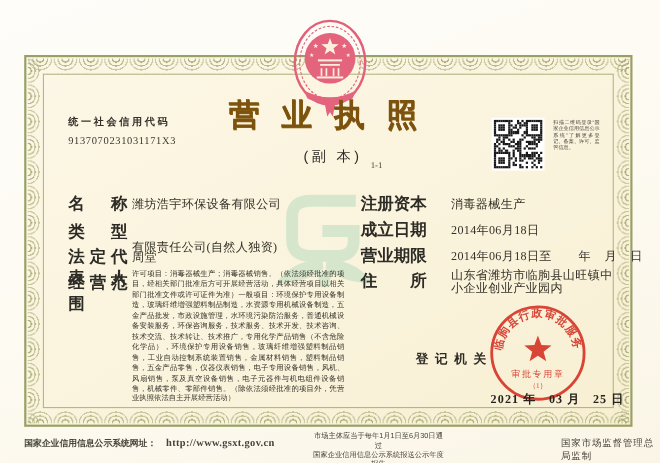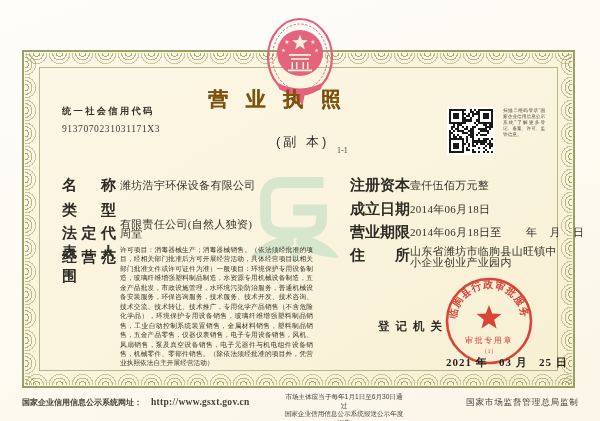--- a/index.html
+++ b/index.html
@@ -24,53 +24,53 @@
 .wm{position:absolute;font-family:"Liberation Sans",sans-serif;font-weight:bold;
   font-size:19px;letter-spacing:5px;color:#cdc38c;opacity:.26;pointer-events:none}
 .gs-logo{position:absolute;left:225px;top:156px;width:140px;height:108px;opacity:.5}
 
 .emblem{position:absolute;left:264px;top:13px;width:72px;height:96px}
 .credit{position:absolute;left:62px;top:105px}
 .credit-label{font-family:"Liberation Sans",sans-serif;font-weight:bold;font-size:9.2px;
   letter-spacing:2.4px;color:#333029}
 .credit-code{margin-top:6px;font-size:9.5px;letter-spacing:.6px;color:#3b3831}
 .title{position:absolute;left:208px;top:86px;font-family:"Liberation Sans",sans-serif;
-  font-weight:bold;font-size:20px;letter-spacing:6px;white-space:pre;color:#7b520e;
+  font-weight:bold;font-size:28px;letter-spacing:6px;white-space:pre;color:#7b520e;
   text-shadow:.4px .4px 0 #8a5f14}
 .copy{position:absolute;left:276px;top:133px;font-family:"Liberation Sans",sans-serif;
   font-size:13px;letter-spacing:3px;color:#2e2c26}
 .copyno{position:absolute;left:337px;top:146px;font-size:8px;color:#44413a}
 .qr{position:absolute;left:447px;top:107px;width:48px;height:48px;background:#fff;
   padding:2px;display:grid;grid-template-columns:repeat(21,1fr);grid-template-rows:repeat(21,1fr)}
 .qr i{display:block}
 .qr i.on{background:#191919}
 .qr-cap{position:absolute;left:503px;top:108px;width:68px;font-family:"Liberation Sans",sans-serif;
   font-size:7.5px;line-height:1.25;color:#4a463d;text-align:justify;
   transform:scale(.62);transform-origin:0 0}
 
 .lbl{position:absolute;left:62px;width:54px;font-family:"Liberation Sans",sans-serif;
   font-weight:bold;font-size:15px;color:#2d2b25;text-align:justify;text-align-last:justify}
-.lbl-r{left:350px;width:60px}
+.lbl-r{left:328px;width:60px}
 .val{position:absolute;font-size:11px;letter-spacing:.3px;color:#343128}
 .scope{width:193px;font-size:6.7px;line-height:9.45px;text-align:justify;letter-spacing:0}
 .addr{width:152px;line-height:11px}
 .pre{white-space:pre}
 
 .reg-lbl{position:absolute;left:378px;top:319px;font-family:"Liberation Sans",sans-serif;
   font-weight:bold;font-size:11.5px;letter-spacing:6px;color:#2d2b25}
 .seal{position:absolute;left:443px;top:275px;width:92px;height:92px;opacity:.93}
 .issue-date{position:absolute;left:446px;top:355px;font-size:11px;letter-spacing:1px;
   color:#25231f;white-space:pre;font-weight:bold}
 
 .foot{position:absolute;color:#45423a}
 .f-left{left:22px;top:397px;font-family:"Liberation Sans",sans-serif;font-size:8px;font-weight:bold}
 .f-left .url{font-family:Liberation Serif, serif;font-size:9.5px;margin-left:9px;letter-spacing:.3px}
 .f-mid{left:283px;top:393px;width:122px;font-family:"Liberation Sans",sans-serif;
   font-size:6.6px;line-height:8.6px;text-align:center}
-.f-right{left:466px;top:397px;font-family:"Liberation Sans",sans-serif;font-size:8.6px;letter-spacing:.8px}
+.f-right{left:510px;top:397px;font-family:"Liberation Sans",sans-serif;font-size:8.6px;letter-spacing:.8px}
 </style>
 </head>
 <body>
 
 <div class="photo">
 
   <span class="wm" style="left:88px;top:56px">SCJDGL</span>
   <span class="wm" style="left:255px;top:56px">SCJDGL</span>
   <span class="wm" style="left:420px;top:56px">SCJDGL</span>
   <span class="wm" style="left:88px;top:202px">SCJDGL</span>
@@ -577,21 +577,21 @@
   <span class="lbl" style="top:201px">类型</span>
   <span class="val" style="left:120px;top:217px">有限责任公司(自然人独资)</span>
 
   <span class="lbl" style="top:224px">法定代表人</span>
   <span class="val" style="left:120px;top:226px">周堂</span>
 
   <span class="lbl" style="top:248px">经营范围</span>
   <span class="val scope" style="left:120px;top:245px">许可项目：消毒器械生产；消毒器械销售。（依法须经批准的项目，经相关部门批准后方可开展经营活动，具体经营项目以相关部门批准文件或许可证件为准）一般项目：环境保护专用设备制造，玻璃纤维增强塑料制品制造，水资源专用机械设备制造，五金产品批发，市政设施管理，水环境污染防治服务，普通机械设备安装服务，环保咨询服务，技术服务、技术开发、技术咨询、技术交流、技术转让、技术推广，专用化学产品销售（不含危险化学品），环境保护专用设备销售，玻璃纤维增强塑料制品销售，工业自动控制系统装置销售，金属材料销售，塑料制品销售，五金产品零售，仪器仪表销售，电子专用设备销售，风机、风扇销售，泵及真空设备销售，电子元器件与机电组件设备销售，机械零件、零部件销售。（除依法须经批准的项目外，凭营业执照依法自主开展经营活动）</span>
 
   <span class="lbl lbl-r" style="top:176px">注册资本</span>
-  <span class="val" style="left:410px;top:178px">壹仟伍佰万元整</span>
+  <span class="val" style="left:410px;top:178px">消毒器械生产</span>
 
   <span class="lbl lbl-r" style="top:200px">成立日期</span>
   <span class="val" style="left:410px;top:202px">2014年06月18日</span>
 
   <span class="lbl lbl-r" style="top:223px">营业期限</span>
   <span class="val pre" style="left:410px;top:225px">2014年06月18日至        年    月    日</span>
 
   <span class="lbl lbl-r" style="top:246px">住所</span>
   <span class="val addr" style="left:410px;top:246px">山东省潍坊市临朐县山旺镇中小企业创业产业园内</span>
 

